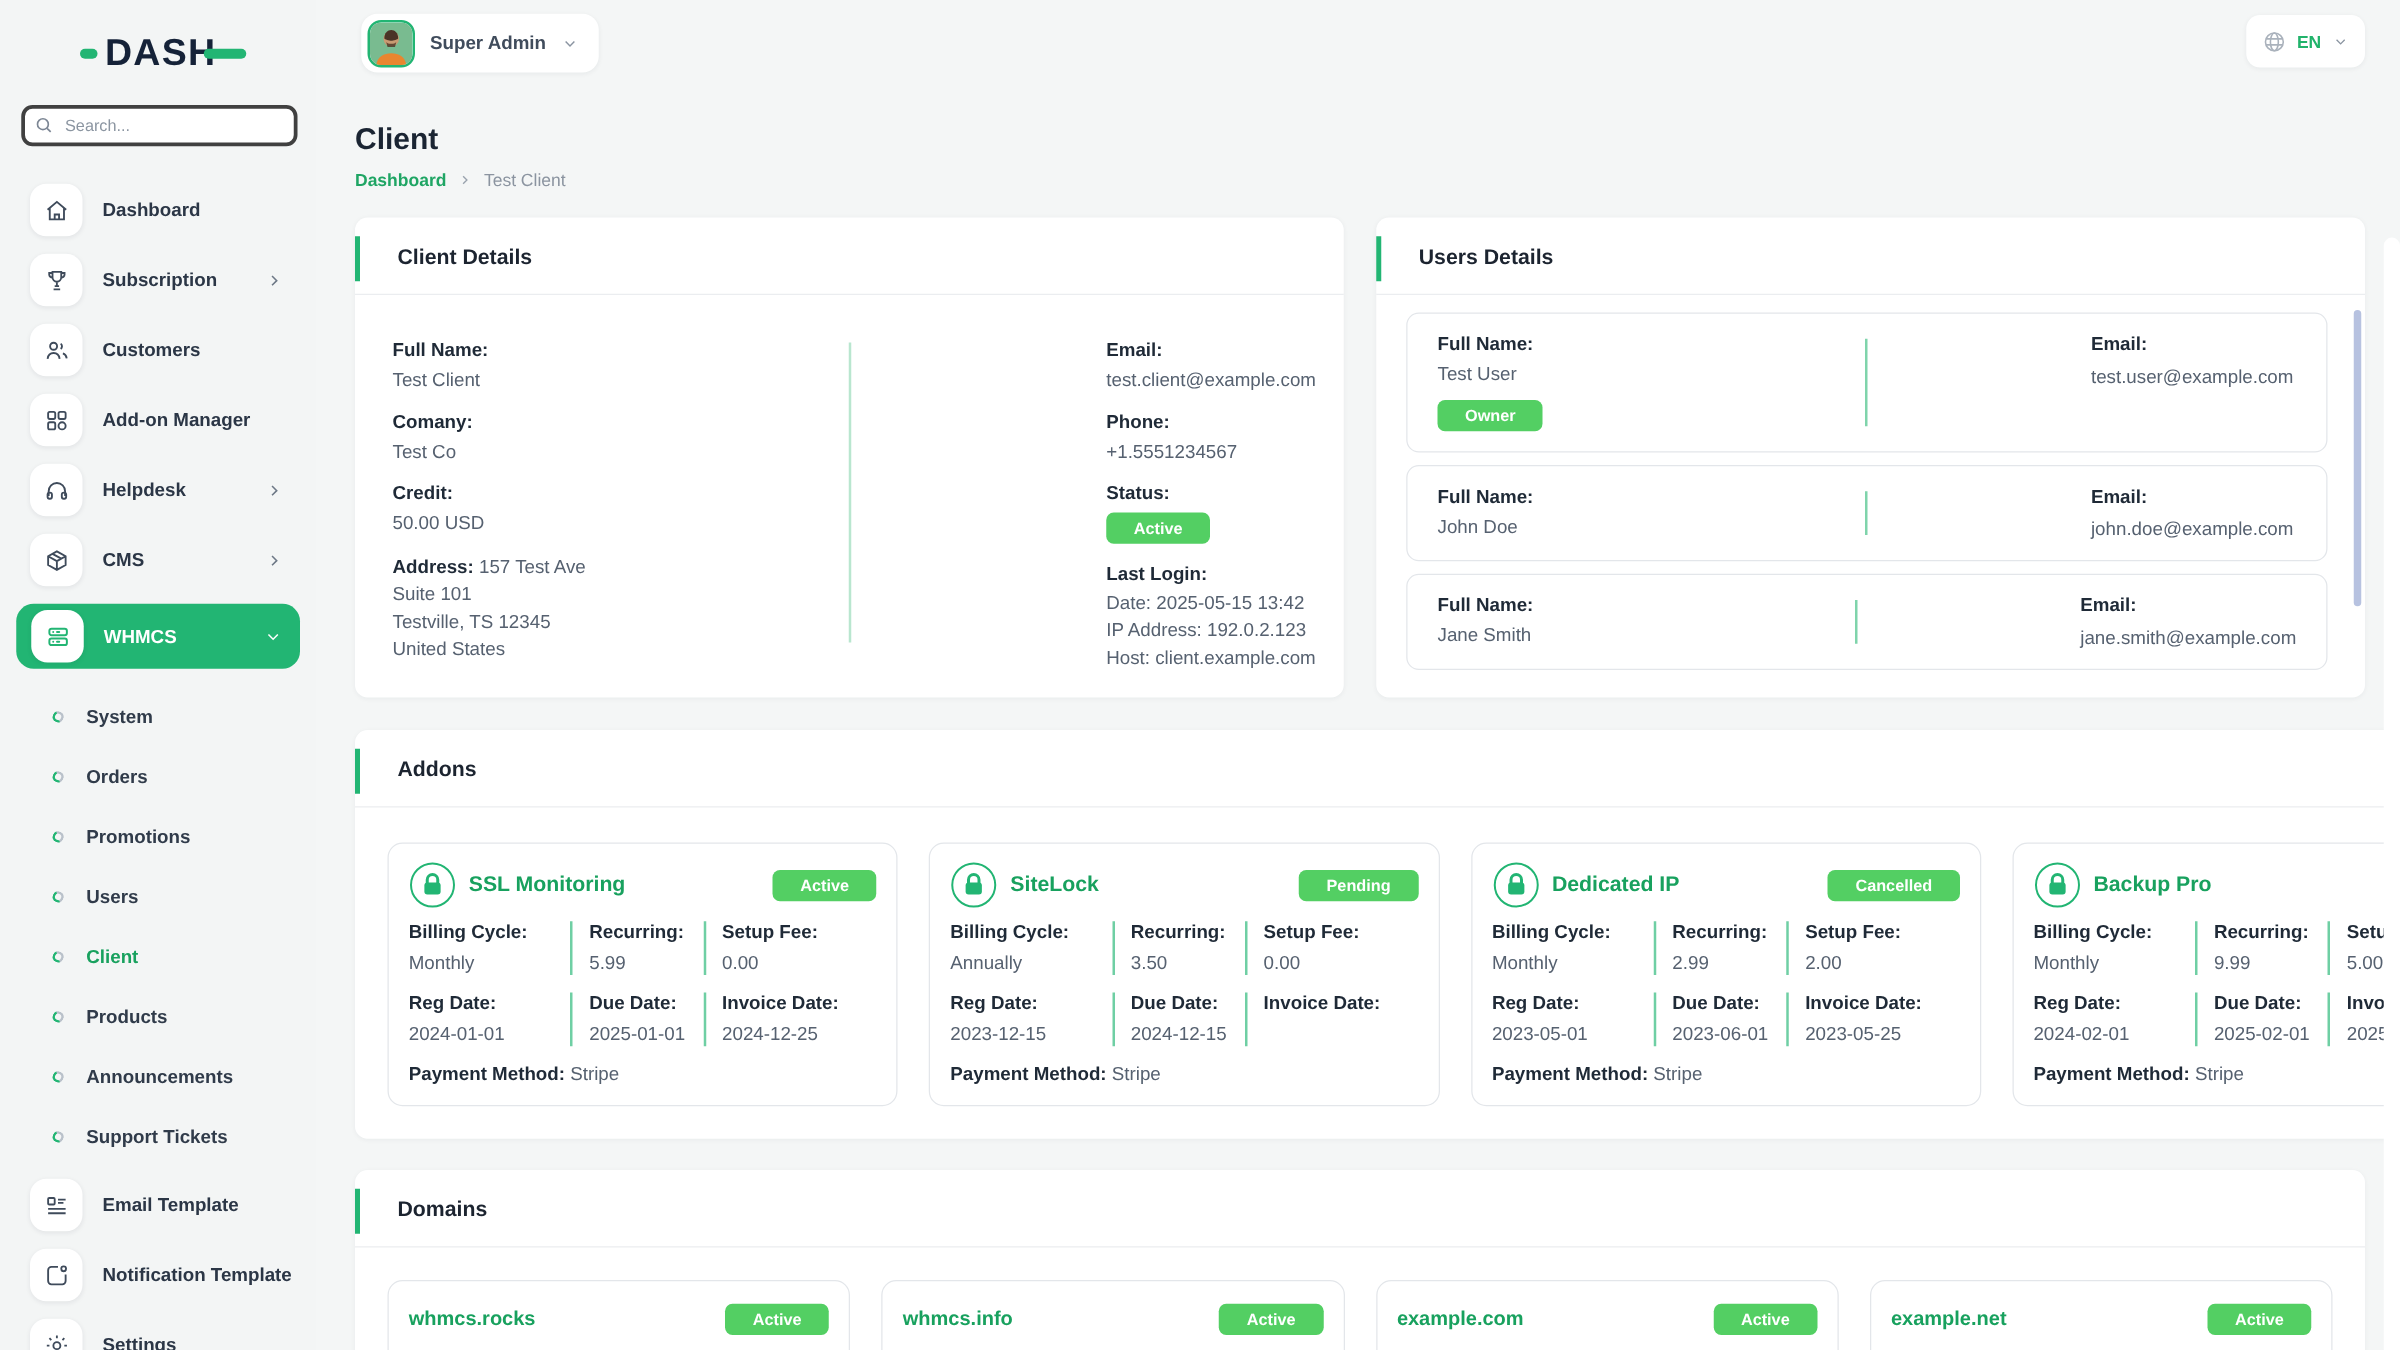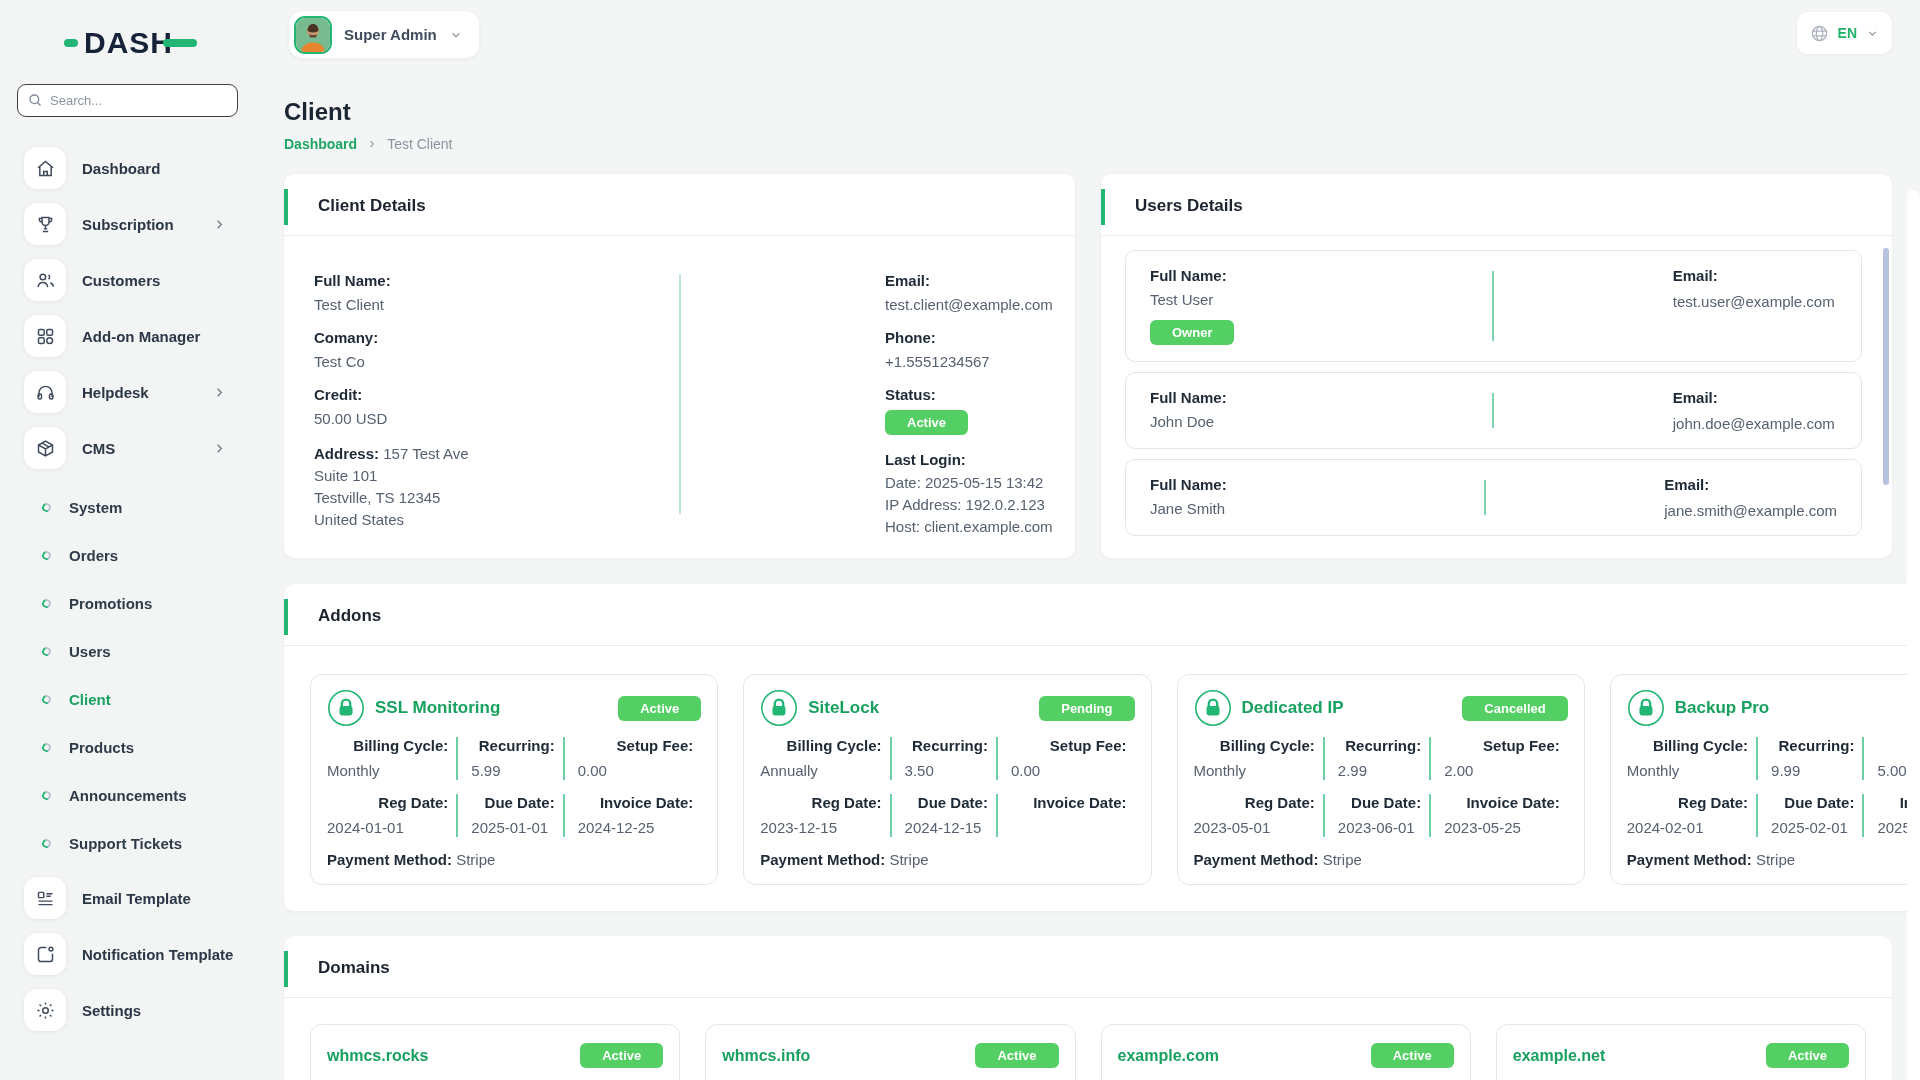--- a/index.html
+++ b/index.html
@@ -7,21 +7,21 @@
     font-family:"Liberation Sans", sans-serif; color:#27313f; }
   svg { display:block; }
 
   
   .sidebar { position:absolute; left:0; top:0; width:253px; height:1080px; background:#f3f5f5; }
   .logo { display:flex; align-items:center; gap:6px; margin:26px 0 0 64px; }
   .logo-dot { width:14px; height:8px; border-radius:4px; background:#22b573; }
   .logo-text { font-size:30px; font-weight:800; letter-spacing:1px; color:#152238; }
   .logo-dash { width:34px; height:8px; border-radius:4px; background:#22b573; margin-left:-16px; }
   .search-wrap { position:relative; margin:24px 15px 0 17px; }
-  .search-input { width:221px; height:33px; border:1px solid #404040; border-radius:9px;
+  .search-input { width:221px; height:33px; border:3px solid #404040; border-radius:9px;
     background:#fff; padding:0 10px 0 32px; font-size:13px; color:#333;
     font-family:"Liberation Sans", sans-serif; outline:none; }
   .search-input::placeholder { color:#8b95a1; }
   .search-ic { position:absolute; left:10px; top:8px; }
 
   .nav { margin-top:30px; }
   .nav-item { display:flex; align-items:center; gap:16px; padding:0 12px; height:42px; margin:0 0 14px 12px; cursor:pointer; position:relative; }
   .nav-ic { width:42px; height:42px; background:#fff; border-radius:13px; display:flex;
     align-items:center; justify-content:center; box-shadow:0 1px 4px rgba(20,30,50,.08); flex:0 0 42px; }
   .nav-lbl { font-size:15px; font-weight:700; color:#2b3646; }
@@ -89,21 +89,21 @@
 
   
   .addons-card { margin-top:26px; width:1760px; }
   .addon-grid { display:grid; grid-template-columns:repeat(4,1fr); gap:25px; padding:28px 26px 26px 26px; }
   .addon { border:1.5px solid #e3e6ea; border-radius:12px; padding:14px 16px 16px 16px; min-height:205px; }
   .addon-top { display:flex; align-items:center; gap:10px; margin-bottom:10px; }
   .addon-name { font-size:17px; font-weight:700; color:#18a15e; flex:1; cursor:pointer; }
   .arow { display:grid; grid-template-columns:1.12fr .92fr 1.2fr; margin-bottom:14px; }
   .acell { padding-right:8px; }
   .acell.sep { border-left:2px solid rgba(34,181,115,.65); padding-left:13px; }
-  .a-lbl { font-size:15px; font-weight:700; color:#1f2a37; margin-bottom:8px;text-align:right; }
+  .a-lbl { font-size:15px; font-weight:700; color:#1f2a37; margin-bottom:8px; }
   .a-val { font-size:15px; color:#566170; min-height:18px; }
   .pay-line { font-size:15px; margin-top:2px; }
   .pay-line .v { color:#566170; }
 
   
   .domains-card { margin-top:25px; width:1608px; height:260px; }
   .domain-grid { display:grid; grid-template-columns:repeat(4,1fr); gap:25px; padding:26px; }
   .domain { border:1.5px solid #e3e6ea; border-radius:12px; padding:18px 16px; height:110px;
     display:flex; align-items:flex-start; justify-content:space-between; }
   .domain-name { font-size:16px; font-weight:700; color:#18a15e; margin-top:4px; cursor:pointer; }
@@ -190,20 +190,35 @@
     <div class="nav-item">
       <span class="nav-ic">
           <svg width="21" height="21" viewBox="0 0 24 24" fill="none" stroke="#3f4b5b" stroke-width="1.7">
             <path d="M12 3.5 20 8v8l-8 4.5L4 16V8zM4 8l8 4.5M20 8l-8 4.5M12 21v-8.5M8 5.8l8 4.4"></path>
           </svg>
         </span>
       <span class="nav-lbl">CMS</span>
       <span class="nav-chev">
           <svg width="15" height="15" viewBox="0 0 24 24" fill="none" stroke="#6d7886" stroke-width="2">
             <path d="M9 6l6 6-6 6"></path>
+          </svg>
+        </span>
+    </div>
+    <div class="nav-item active">
+      <span class="nav-ic">
+          <svg width="21" height="21" viewBox="0 0 24 24" fill="none" stroke="#22b573" stroke-width="1.8">
+            <rect x="4" y="4.5" width="16" height="6" rx="2"></rect>
+            <rect x="4" y="13.5" width="16" height="6" rx="2"></rect>
+            <path d="M7.5 7.5h.01M7.5 16.5h.01M11 7.5h2M11 16.5h2" stroke-linecap="round"></path>
+          </svg>
+        </span>
+      <span class="nav-lbl">WHMCS</span>
+      <span class="nav-chev">
+          <svg width="15" height="15" viewBox="0 0 24 24" fill="none" stroke="#ffffff" stroke-width="2">
+            <path d="M6 9l6 6 6-6"></path>
           </svg>
         </span>
     </div>
 
     <div class="sub-nav">
       <div class="sub-item">
           <span class="bullet"></span>
           <span class="sub-lbl">System</span>
         </div>
       <div class="sub-item">

